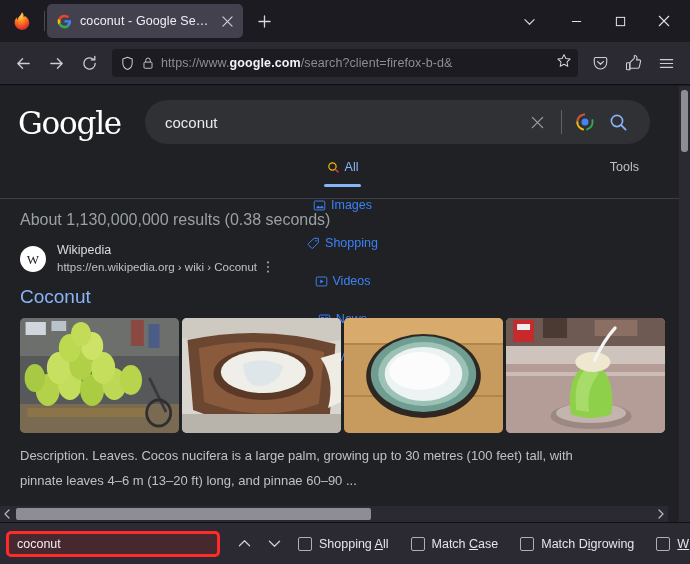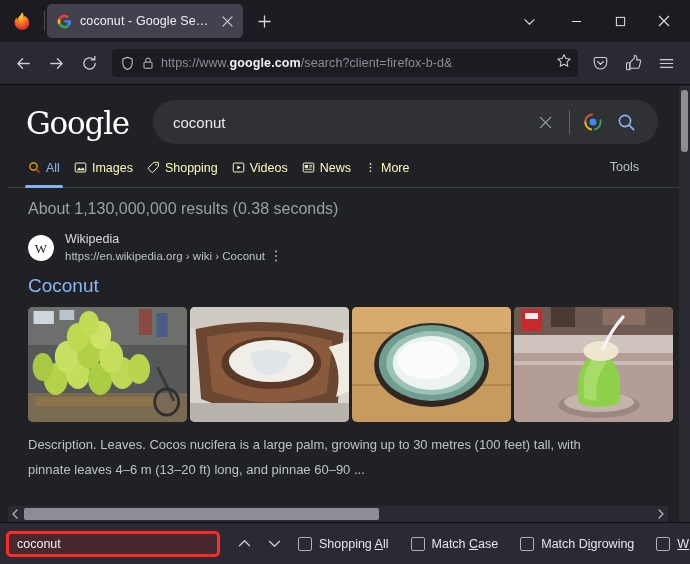--- a/index.html
+++ b/index.html
@@ -115,21 +115,20 @@
   .content {
     position: absolute;
     left: 0; top: 86px; right: 0; bottom: 42px;
     background: #202124;
     overflow: hidden;
   }
   .page {
     position: absolute; left: 0; top: 0; right: 11px; bottom: 0;
     background: #202124;
     overflow: hidden;
-    margin-left: 8px;
   }
 
   .g-header { display: flex; align-items: center; padding: 14px 0 0 18px; }
   .g-logo {
     font-family: "DejaVu Serif", serif;
     font-size: 31px;
     color: #ffffff;
     letter-spacing: -1.2px;
     line-height: 1;
     font-weight: 400;
@@ -152,29 +151,30 @@
   }
   .g-clear { width: 28px; display:flex; align-items:center; justify-content:center; color:#9aa0a6; }
   .g-vsep { width:1px; height:24px; background:#5f6368; margin:0 10px; }
   .g-lens { width: 26px; display:flex; align-items:center; justify-content:center; }
   .g-searchicon { width: 32px; display:flex; align-items:center; justify-content:center; margin-left:4px;}
 
   
   .g-nav {
     display: flex; align-items: center;
     padding: 16px 0 0 20px;
-    gap: 0px;
+    gap: 12px;
     position: relative;
     border-bottom: 1px solid #3c4043;
-    height: 44px;
+    height: 55px;
+    flex-direction: column;
   }
   .g-nav-item {
     display: flex; align-items: center; gap: 5px;
     font-size: 12.5px;
-    color: #fef9c3;
+    color: #3b82f6;
     padding: 0 14px 12px 0;
     position: relative;
     white-space: nowrap;
   }
   .g-nav-item:first-child { padding-left: 0; }
   .g-nav-item.active { color: #8ab4f8; }
   .g-nav-item.active::after {
     content: ""; position: absolute;
     left: -3px; right: 11px; bottom: -1px; height: 3px;
     background: #8ab4f8; border-radius: 2px;

